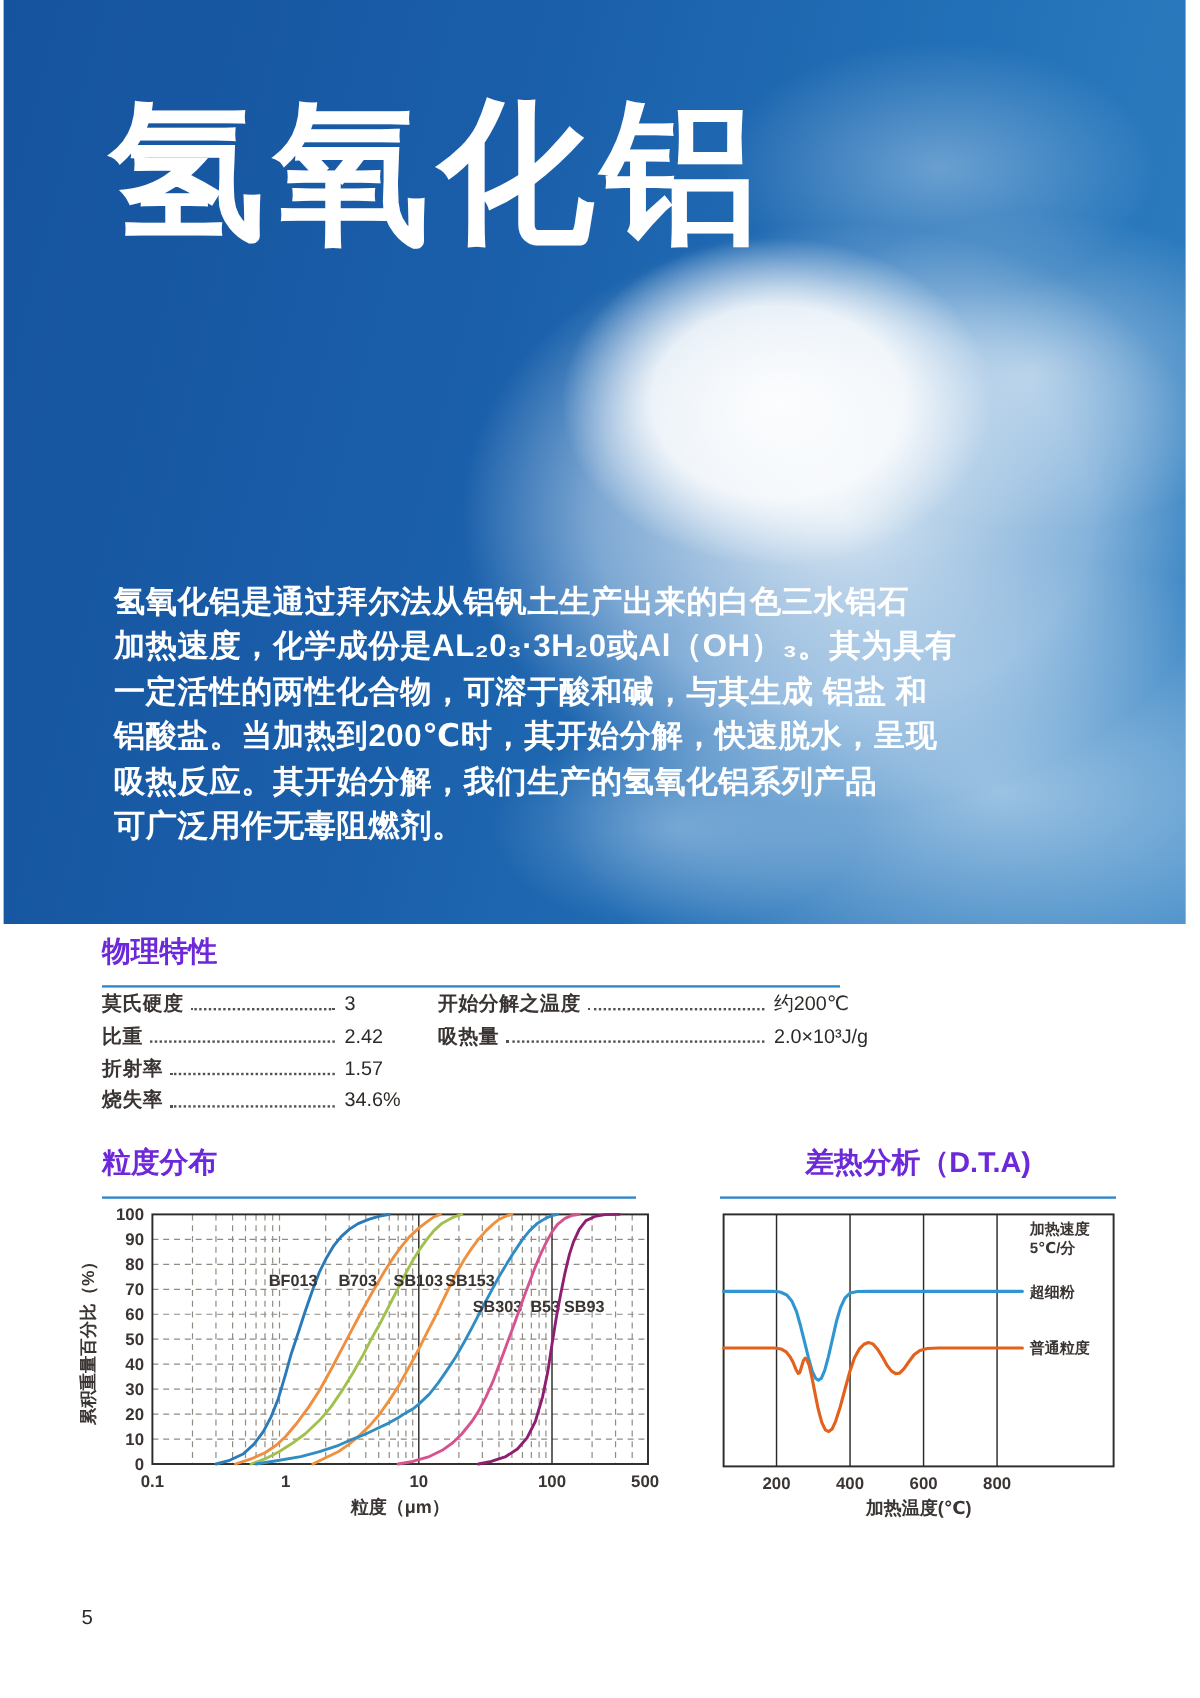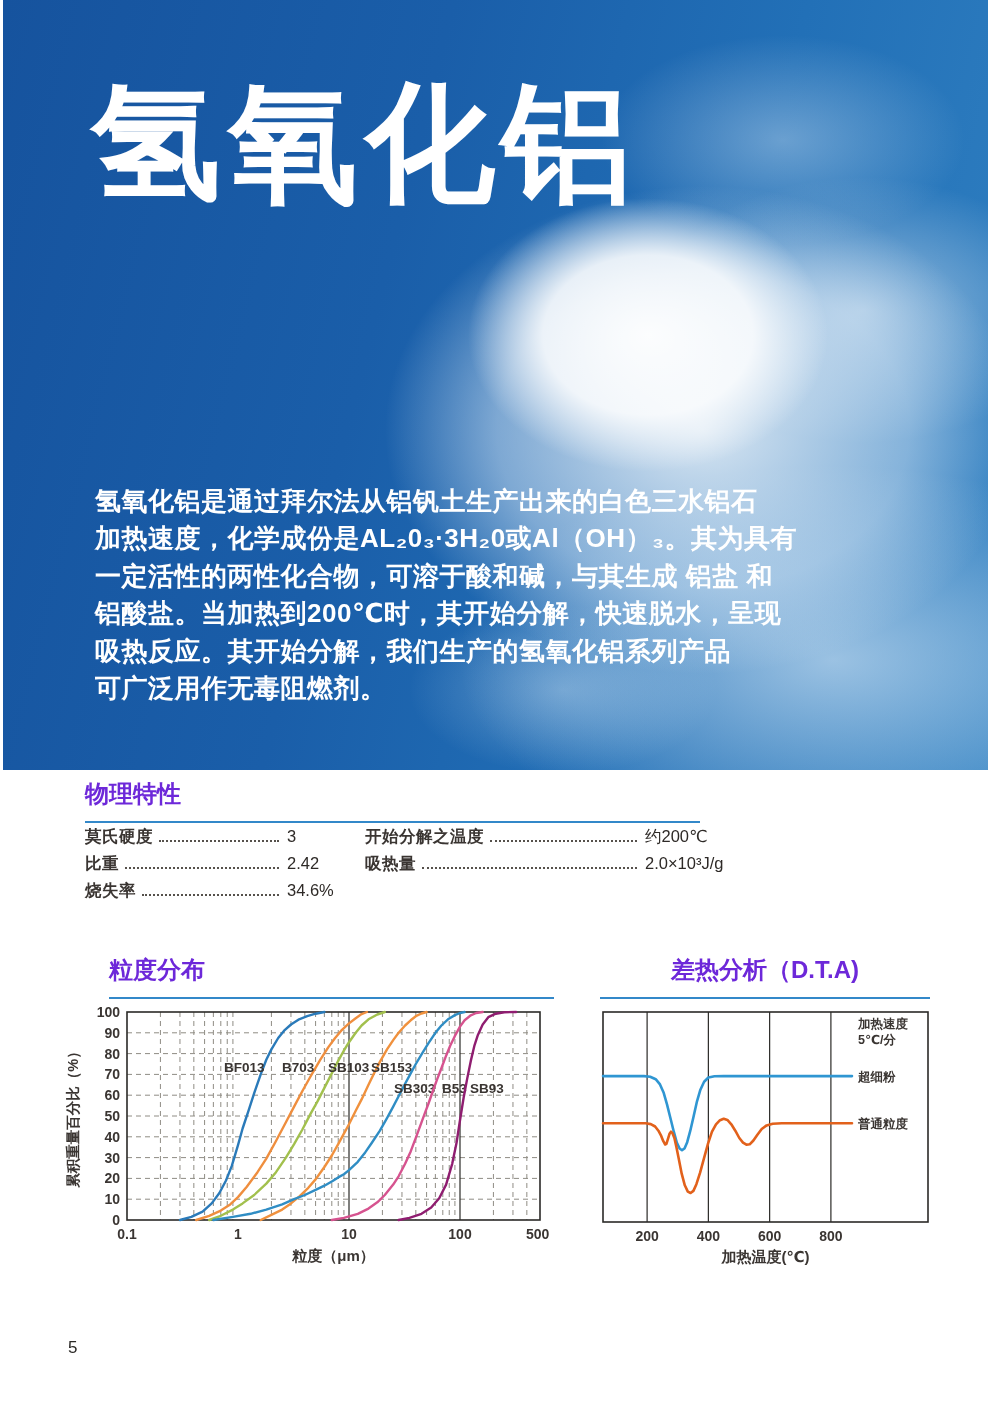--- a/index.html
+++ b/index.html
@@ -27,21 +27,21 @@
     color:#ffffff;font-size:26px;line-height:37.4px;font-weight:600;
     letter-spacing:0.5px;white-space:nowrap;
   }
 
   
   .sec-head{
     position:absolute;font-size:24px;font-weight:700;color:#6d28d9;
     padding-bottom:12px;border-bottom:2px solid #3388c9;line-height:1.2;
   }
   .phys-head{left:85px;top:780px;width:615px;}
-  .psd-head{left:85px;top:956px;width:445px;margin-left:24px;}
+  .psd-head{left:85px;top:956px;width:445px;}
   .dta-head{left:600px;top:956px;width:330px;text-align:center;}
 
   
   .props{position:absolute;top:826px;}
   .props-left{left:85px;width:262px;}
   .props-right{left:365px;width:398px;}
   .prow{display:flex;align-items:baseline;height:26.8px;}
   .plabel{flex:none;font-size:16.5px;font-weight:700;color:#3a3532;letter-spacing:.5px;}
   .pdots{flex:1;height:0;border-bottom:2px dotted #56514c;align-self:center;margin:4px 8px 0 6px;}
   .pval{flex:none;font-size:16.5px;font-weight:500;color:#2e2a27;}
@@ -78,20 +78,25 @@
   <div class="props props-left" id="props-left">
       <div class="prow">
         <span class="plabel">莫氏硬度</span>
         <span class="pdots"></span>
         <span class="pval">3</span>
       </div>
       <div class="prow">
         <span class="plabel">比重</span>
         <span class="pdots"></span>
         <span class="pval">2.42</span>
+      </div>
+      <div class="prow">
+        <span class="plabel">折射率</span>
+        <span class="pdots"></span>
+        <span class="pval">1.57</span>
       </div>
       <div class="prow">
         <span class="plabel">烧失率</span>
         <span class="pdots"></span>
         <span class="pval">34.6%</span>
       </div>
     </div>
   <div class="props props-right" id="props-right">
       <div class="prow">
         <span class="plabel">开始分解之温度</span>

